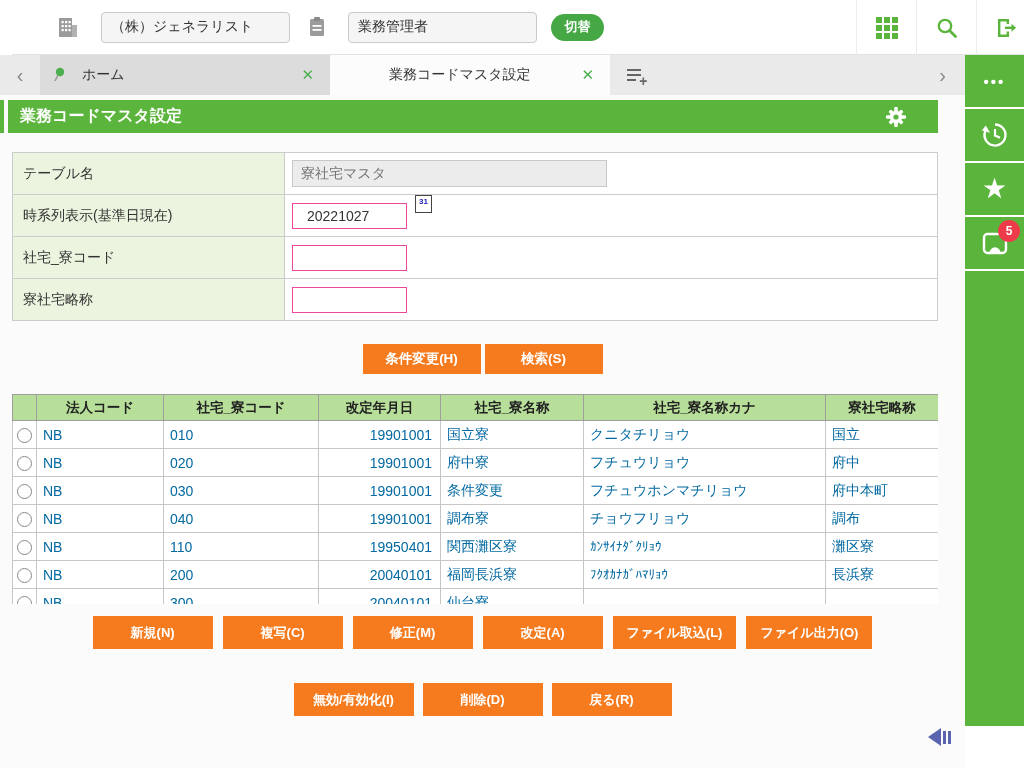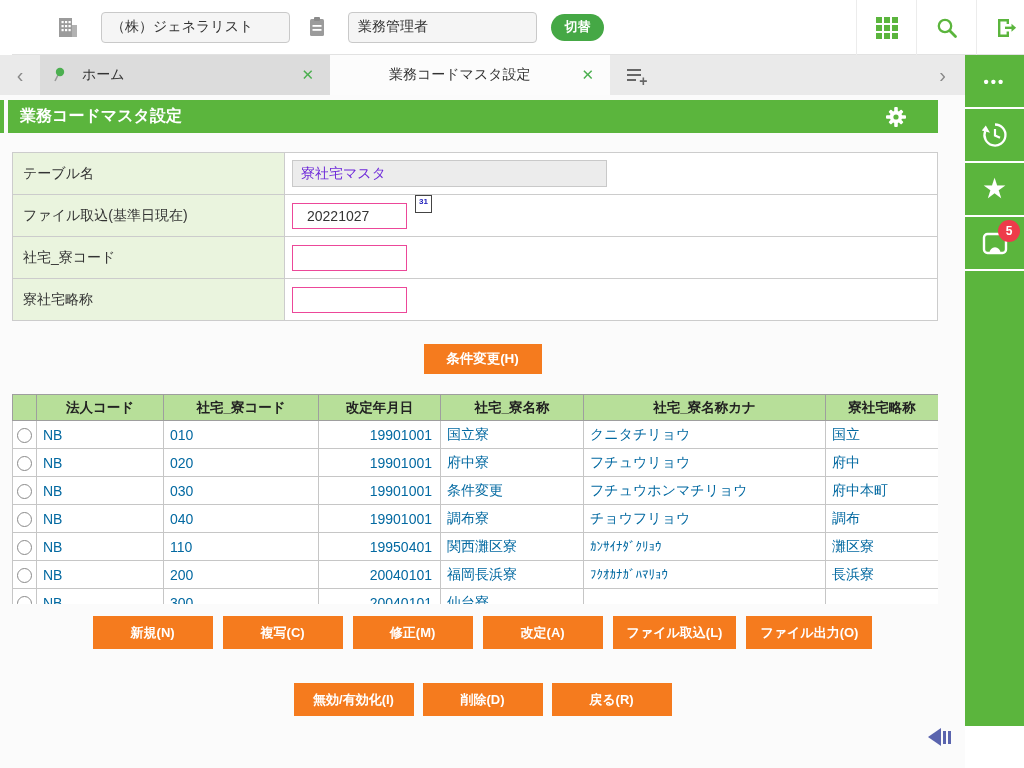--- a/index.html
+++ b/index.html
@@ -46,21 +46,21 @@
   .green-sliver { position:absolute; top:5px; left:0; width:4px; height:33px; background:#5bb53d; }
   .page-titlebar { position:absolute; top:5px; left:8px; width:930px; height:33px; background:#5bb53d; display:flex; align-items:center; }
   .page-titlebar .t { color:#fff; font-size:16px; font-weight:bold; margin-left:12px; flex:1; }
   .gear { margin-right:30px; cursor:pointer; display:flex; }
 
   
   .form { position:absolute; top:57px; left:12px; width:926px; border-top:1px solid #ccc; }
   .frow { display:flex; height:42px; border-bottom:1px solid #ccc; border-left:1px solid #ccc; border-right:1px solid #ccc; background:#fff; }
   .flabel { width:272px; background:#eaf4de; border-right:1px solid #ccc; font-size:14px; color:#333; display:flex; align-items:center; padding-left:10px; }
   .fval { flex:1; display:flex; align-items:center; padding-left:7px; }
-  .ro-box { width:315px; height:27px; background:#ececec; border:1px solid #c9c9c9; font-size:14px; color:#6d28d9; line-height:25px; padding-left:8px; }
+  .ro-box { width:315px; height:27px; background:#ececec; border:1px solid #c9c9c9; font-size:14px; color:#737373; line-height:25px; padding-left:8px; }
   .f-input { width:115px; height:26px; border:1px solid #ec4899; font-size:14px; color:#333; padding:0 14px; font-family:inherit; }
   .cal-icon { width:17px; height:18px; margin-left:8px; margin-bottom:24px; border:1px solid #444; background:#fff; position:relative; cursor:pointer; }
   .cal-icon .hd { height:4px; background:#7a1010; }
   .cal-icon .num { display:block; text-align:center; font-size:8px; font-weight:bold; color:#2222bb; line-height:12px; }
 
   
   .search-row { position:absolute; top:249px; left:0; width:965px; display:flex; justify-content:center; gap:4px; }
   .btn-orange { background:#f57b1e; color:#fff; border:none; font-family:inherit; font-size:13.5px; font-weight:bold; cursor:pointer; }
   .sbtn { height:30px; min-width:118px; padding:0 18px; }
 
@@ -221,21 +221,21 @@
     </div>
 
     <div class="form">
       <div class="frow">
         <div class="flabel">テーブル名</div>
         <div class="fval">
           <div class="ro-box">寮社宅マスタ</div>
         </div>
       </div>
       <div class="frow">
-        <div class="flabel">ファイル取込(基準日現在)</div>
+        <div class="flabel">時系列表示(基準日現在)</div>
         <div class="fval">
           <input class="f-input" value="20221027" style="">
           <span class="cal-icon"><span class="hd"></span><span class="num">31</span></span>
         </div>
       </div>
       <div class="frow">
         <div class="flabel">社宅_寮コード</div>
         <div class="fval">
           <input class="f-input" value="" style="">
         </div>
@@ -243,20 +243,21 @@
       <div class="frow">
         <div class="flabel">寮社宅略称</div>
         <div class="fval">
           <input class="f-input" value="" style="">
         </div>
       </div>
     </div>
 
     <div class="search-row">
       <button class="btn-orange sbtn">条件変更(H)</button>
+      <button class="btn-orange sbtn">検索(S)</button>
     </div>
 
     <div class="table-wrap">
       <table>
         <colgroup>
           <col style="width:24px">
             <col style="width:127px">
             <col style="width:155px">
             <col style="width:122px">
             <col style="width:143px">

